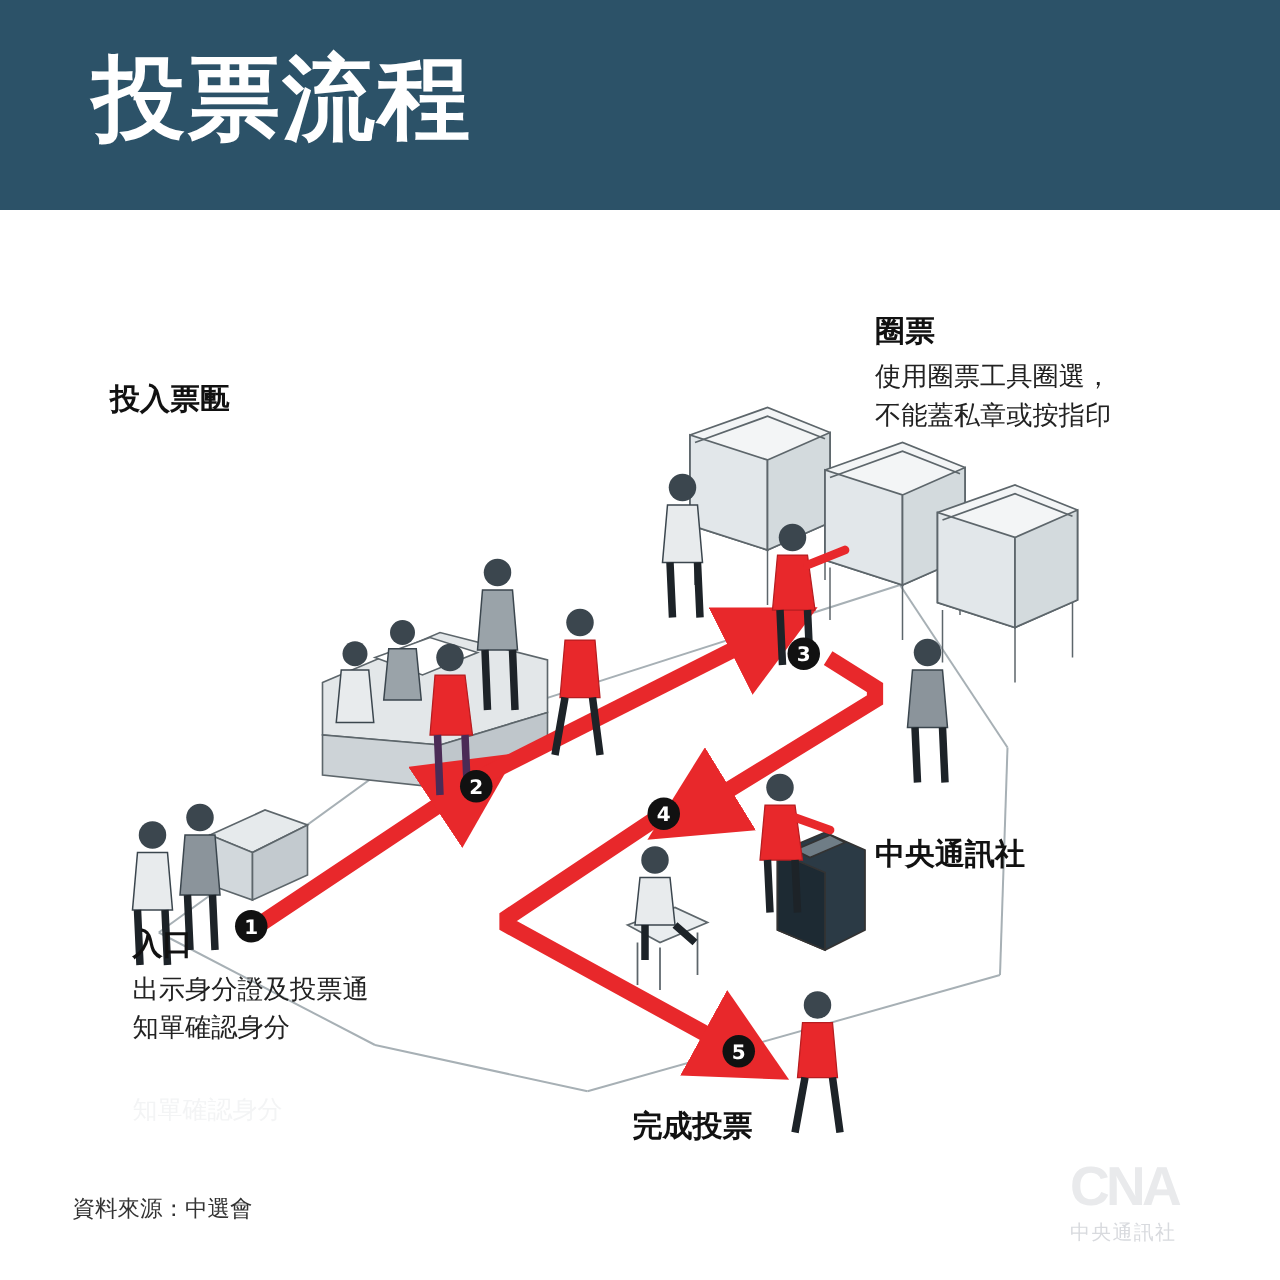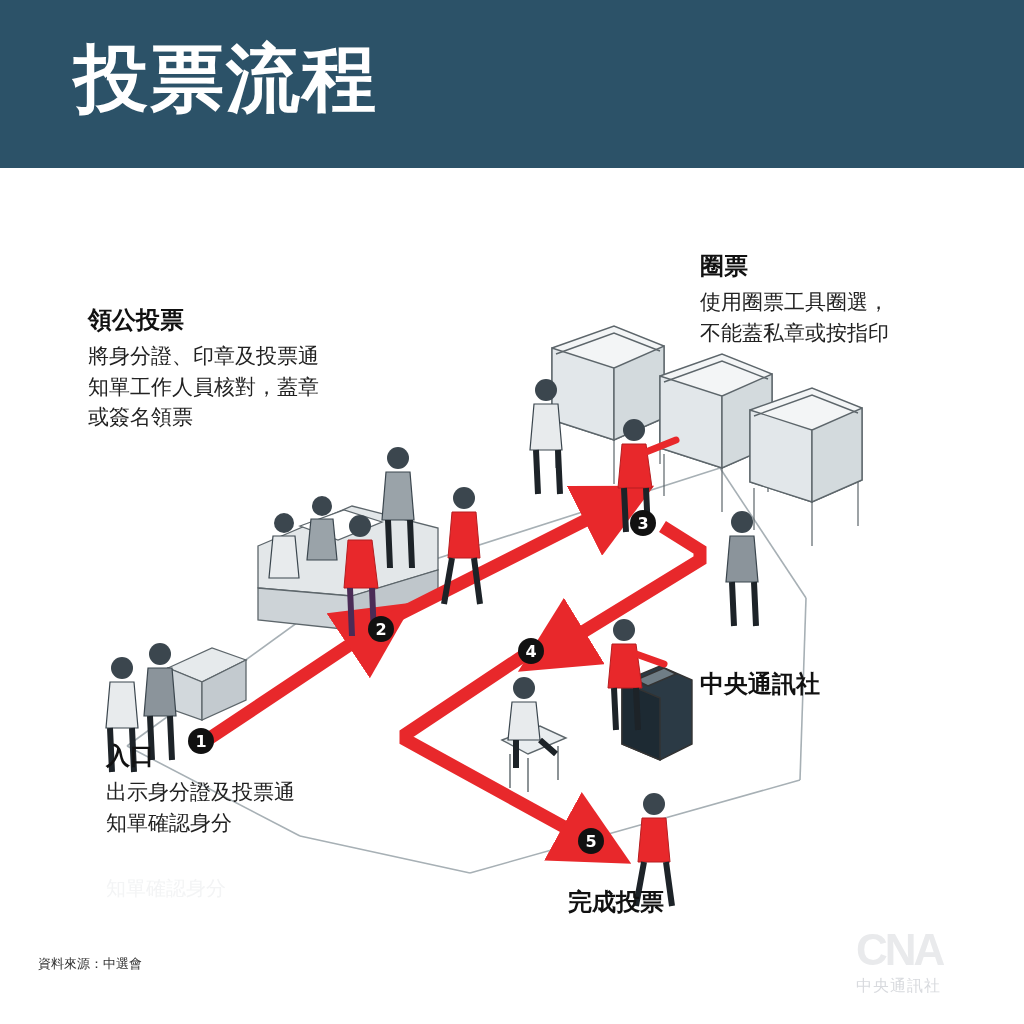--- a/index.html
+++ b/index.html
@@ -40,21 +40,21 @@
   }
   .ann .ann-body {
     font-size:21px; color:#222; line-height:1.45; white-space:pre-line;
   }
 
   #ann-pickup { left:88px; top:136px; width:370px; }
   #ann-mark   { left:700px; top:82px;  width:320px; }
   #ann-entry  { left:106px; top:572px; width:340px; }
   #ann-box    { left:700px; top:500px; width:320px; }
   #ann-done   { left:506px; top:718px; width:220px; }
-  #ann-done .ann-title { font-size:24px;text-align:center; }
+  #ann-done .ann-title { font-size:24px; }
 
   .ann-faint {
     position:absolute; left:106px; top:706px; width:330px;
     font-size:20px; color:#f3f4f5; line-height:1.4;
   }
 
   
   .badge {
     position:absolute; width:26px; height:26px; border-radius:50%;
     background:#111; color:#fff; font-size:16px; font-weight:bold;
@@ -62,22 +62,22 @@
     font-family:"DejaVu Sans", sans-serif;
   }
   #badge-1 { left:188px; top:560px; }
   #badge-2 { left:368px; top:448px; }
   #badge-3 { left:630px; top:342px; }
   #badge-4 { left:518px; top:470px; }
   #badge-5 { left:578px; top:660px; }
 
   
   .source {
-    position:absolute; left:38px; top:955px;
-    font-size:13px; color:#333;
+    position:absolute; left:58px; top:955px;
+    font-size:18px; color:#333;
   }
   .logo {
     position:absolute; right:28px; top:928px; width:140px; height:78px;
     text-align:left; color:#e9eaec;
   }
   .logo .cna { font-size:44px; font-weight:bold; letter-spacing:-3px; line-height:1; }
   .logo .cna-sub { font-size:16px; color:#d8dade; margin-top:4px; letter-spacing:1px;}
 </style>
 </head>
 <body>
@@ -246,24 +246,21 @@
       </g>
     </svg>
 
     <div class="badge" id="badge-1">1</div>
     <div class="badge" id="badge-2">2</div>
     <div class="badge" id="badge-3">3</div>
     <div class="badge" id="badge-4">4</div>
     <div class="badge" id="badge-5">5</div>
 
     <div class="ann" id="ann-pickup">
-      <div class="ann-title">領公投票</div>
-      <div class="ann-body">將身分證、印章及投票通
-知單工作人員核對，蓋章
-或簽名領票</div>
+      <div class="ann-title">投入票匭</div>
     </div>
 
     <div class="ann" id="ann-mark">
       <div class="ann-title">圈票</div>
       <div class="ann-body">使用圈票工具圈選，
 不能蓋私章或按指印</div>
     </div>
 
     <div class="ann" id="ann-entry">
       <div class="ann-title">入口</div>

